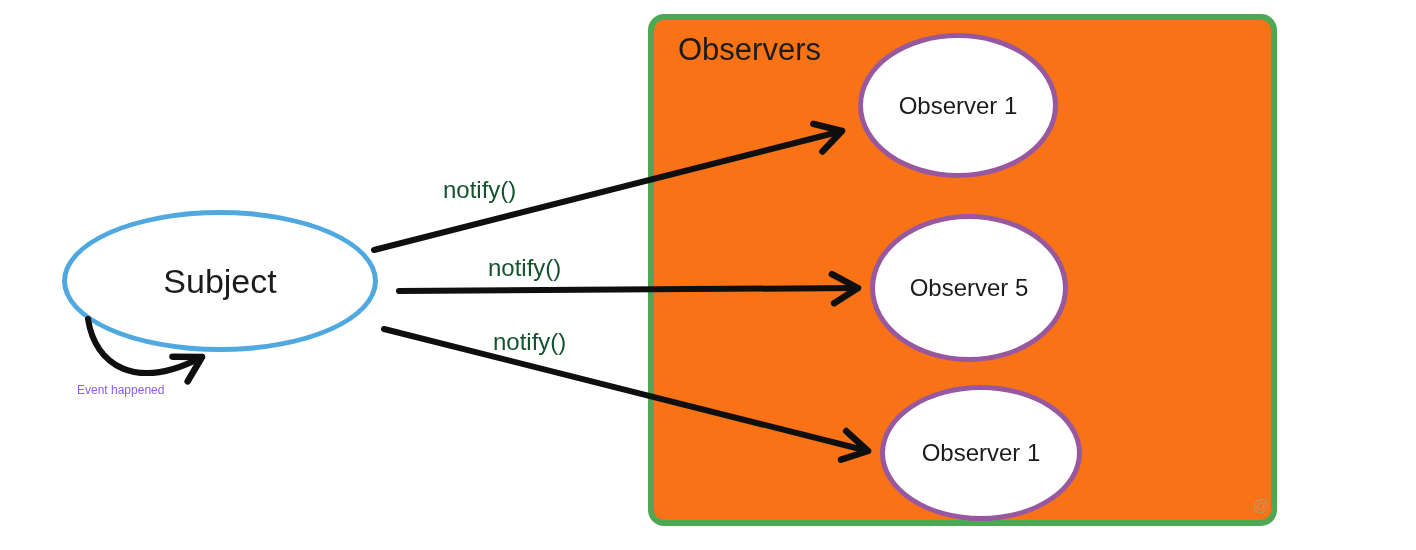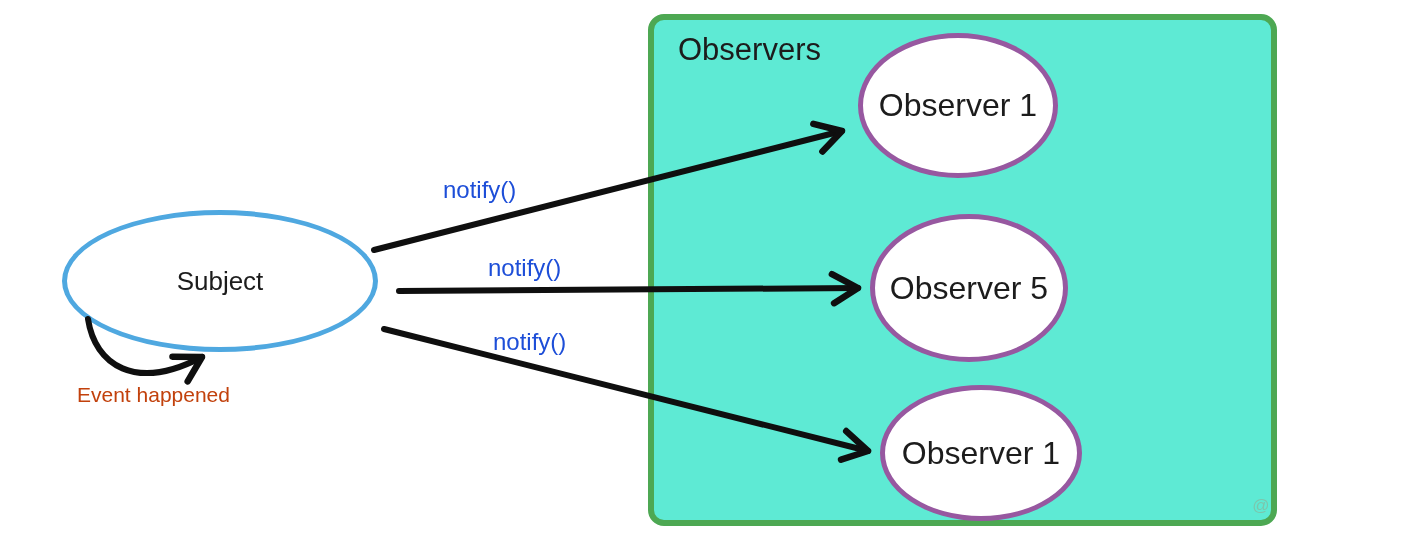--- a/index.html
+++ b/index.html
@@ -22,21 +22,21 @@
     height: 550px;
     z-index: 3;
     pointer-events: none;
   }
   .group-box {
     position: absolute;
     left: 648px;
     top: 14px;
     width: 617px;
     height: 500px;
-    background: #5eead4;
+    background: #f97316;
     border: 6px solid #4da853;
     border-radius: 16px;
     z-index: 1;
   }
   .group-title {
     position: absolute;
     left: 24px;
     top: 12px;
     font-size: 31px;
     color: #1c1c1c;
@@ -55,42 +55,42 @@
     color: #1c1c1c;
     white-space: nowrap;
   }
   .subject-node {
     left: 62px;
     top: 210px;
     width: 306px;
     height: 132px;
     border: 5px solid #4fa8e0;
   }
-  .subject-node span { font-size: 26px; }
+  .subject-node span { font-size: 34px; }
   .observer-node { border: 5px solid #9758a0; z-index: 4; }
-  .observer-node span { font-size: 32px; }
+  .observer-node span { font-size: 24px; }
   .observer-1 { left: 858px; top: 33px;  width: 190px; height: 135px; }
   .observer-2 { left: 870px; top: 214px; width: 188px; height: 138px; }
   .observer-3 { left: 880px; top: 385px; width: 192px; height: 126px; }
   .edge-label {
     position: absolute;
     font-size: 24px;
-    color: #1d4ed8;
+    color: #14532d;
     z-index: 5;
     white-space: nowrap;
   }
   .notify-1 { left: 443px; top: 176px; }
   .notify-2 { left: 488px; top: 254px; }
   .notify-3 { left: 493px; top: 328px; }
   .event-label {
     position: absolute;
     left: 77px;
     top: 383px;
-    font-size: 21px;
-    color: #c2410c;
+    font-size: 12px;
+    color: #8b5cf6;
     z-index: 5;
     white-space: nowrap;
     text-align: right;
   }
   .watermark {
     position: absolute;
     left: 1252px;
     top: 496px;
     font-size: 17px;
     font-style: italic;

